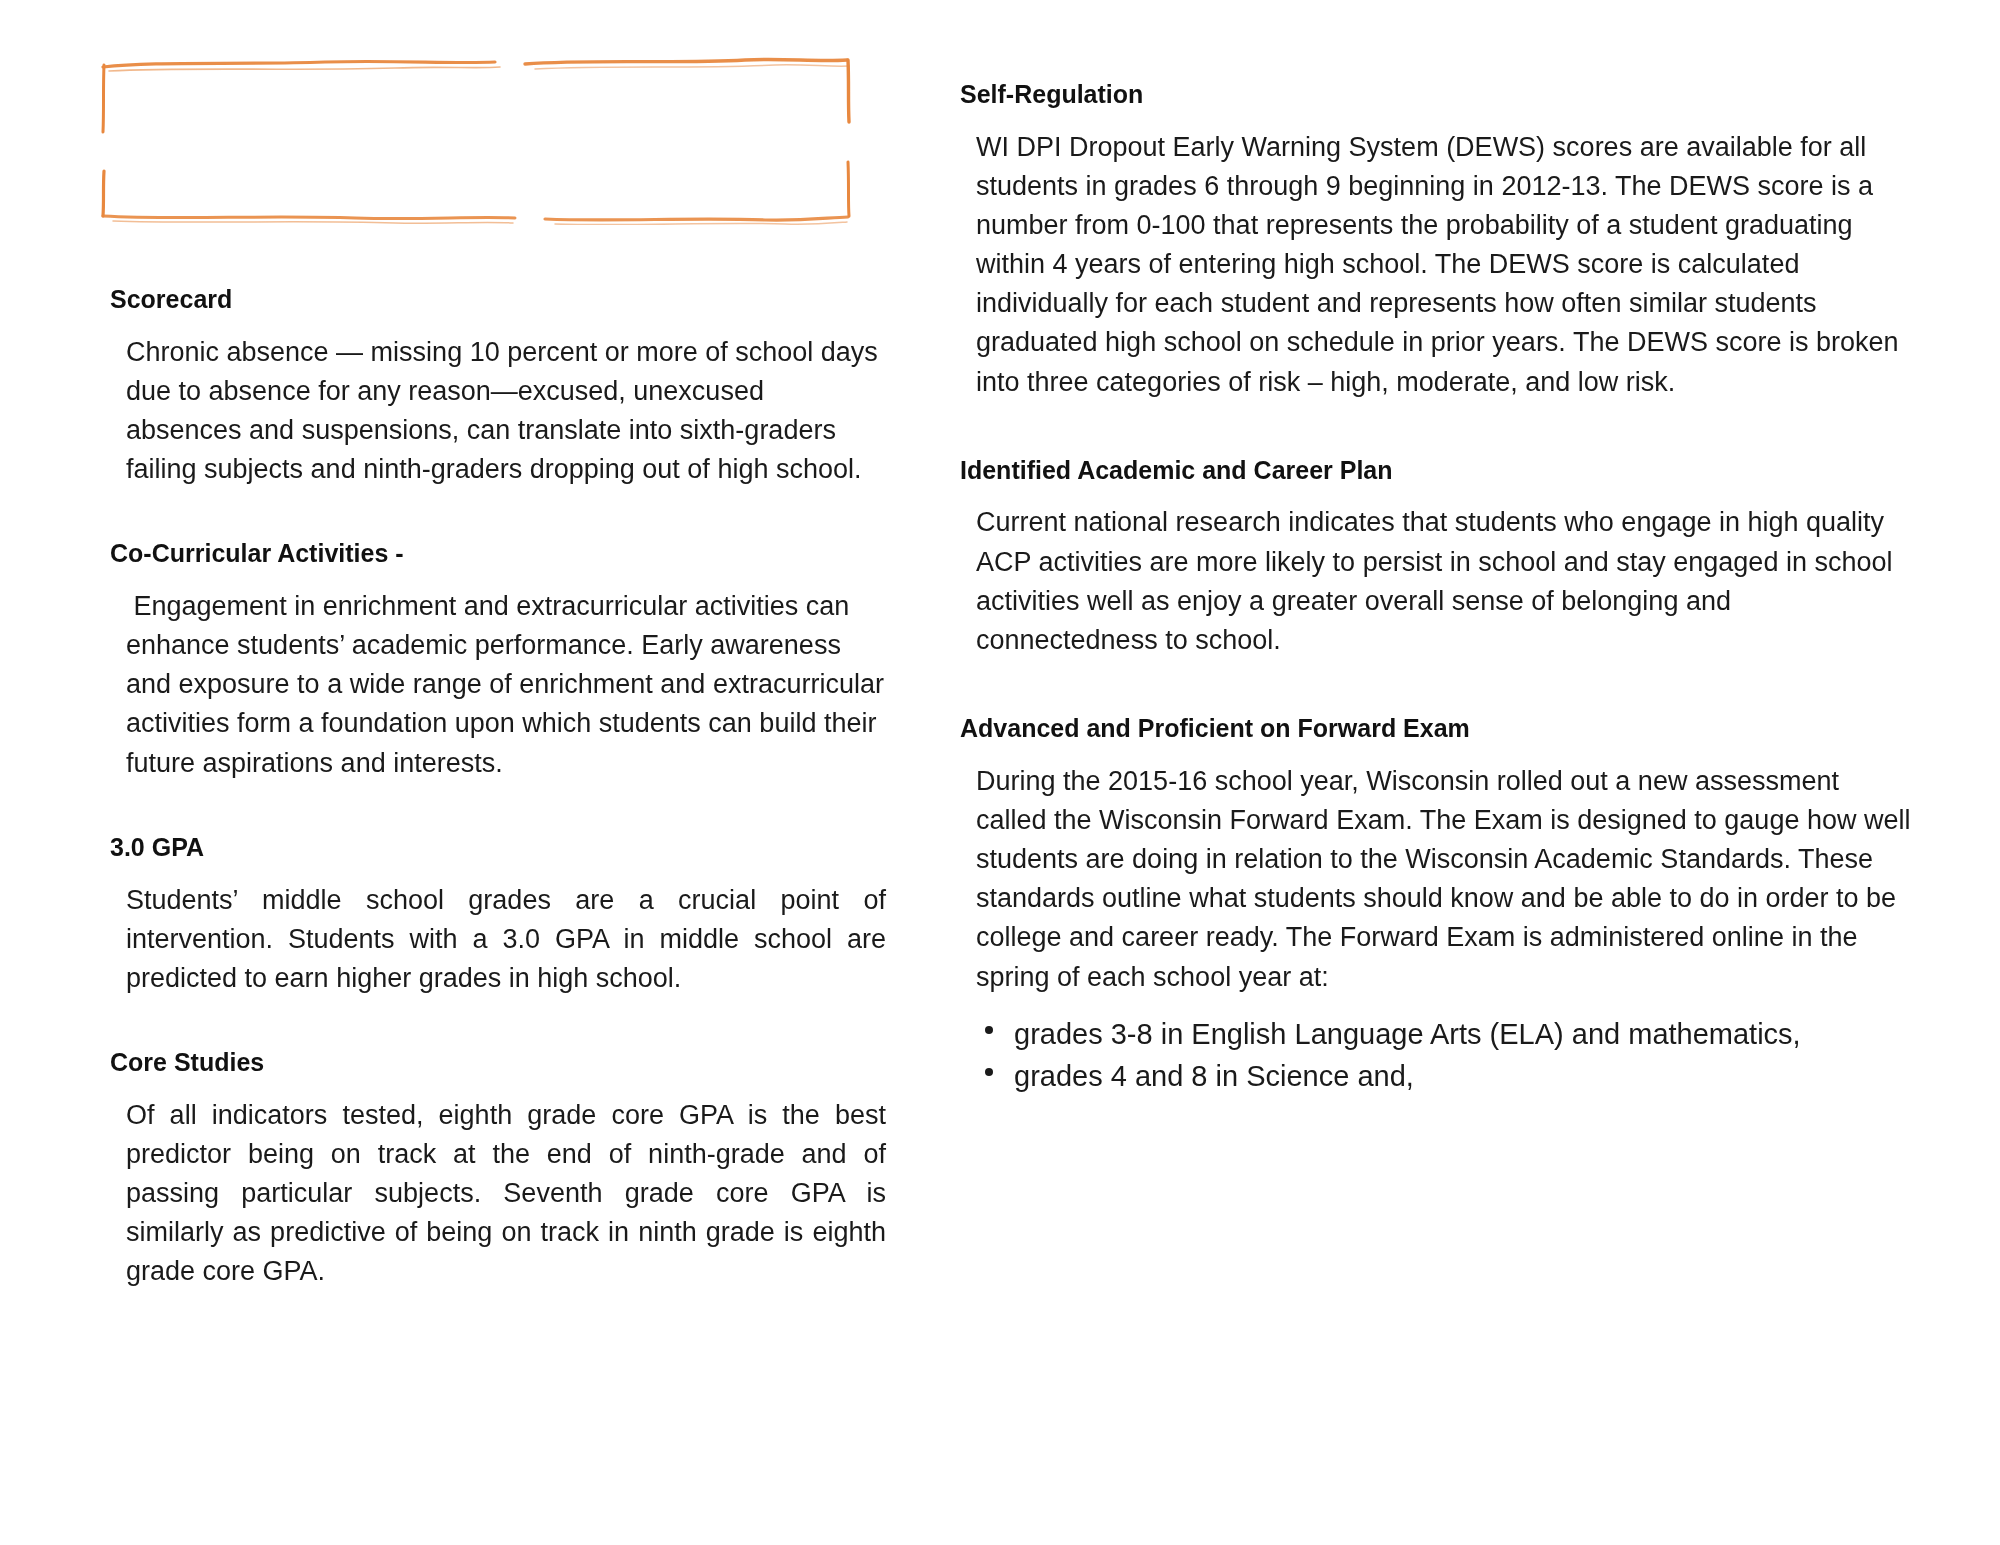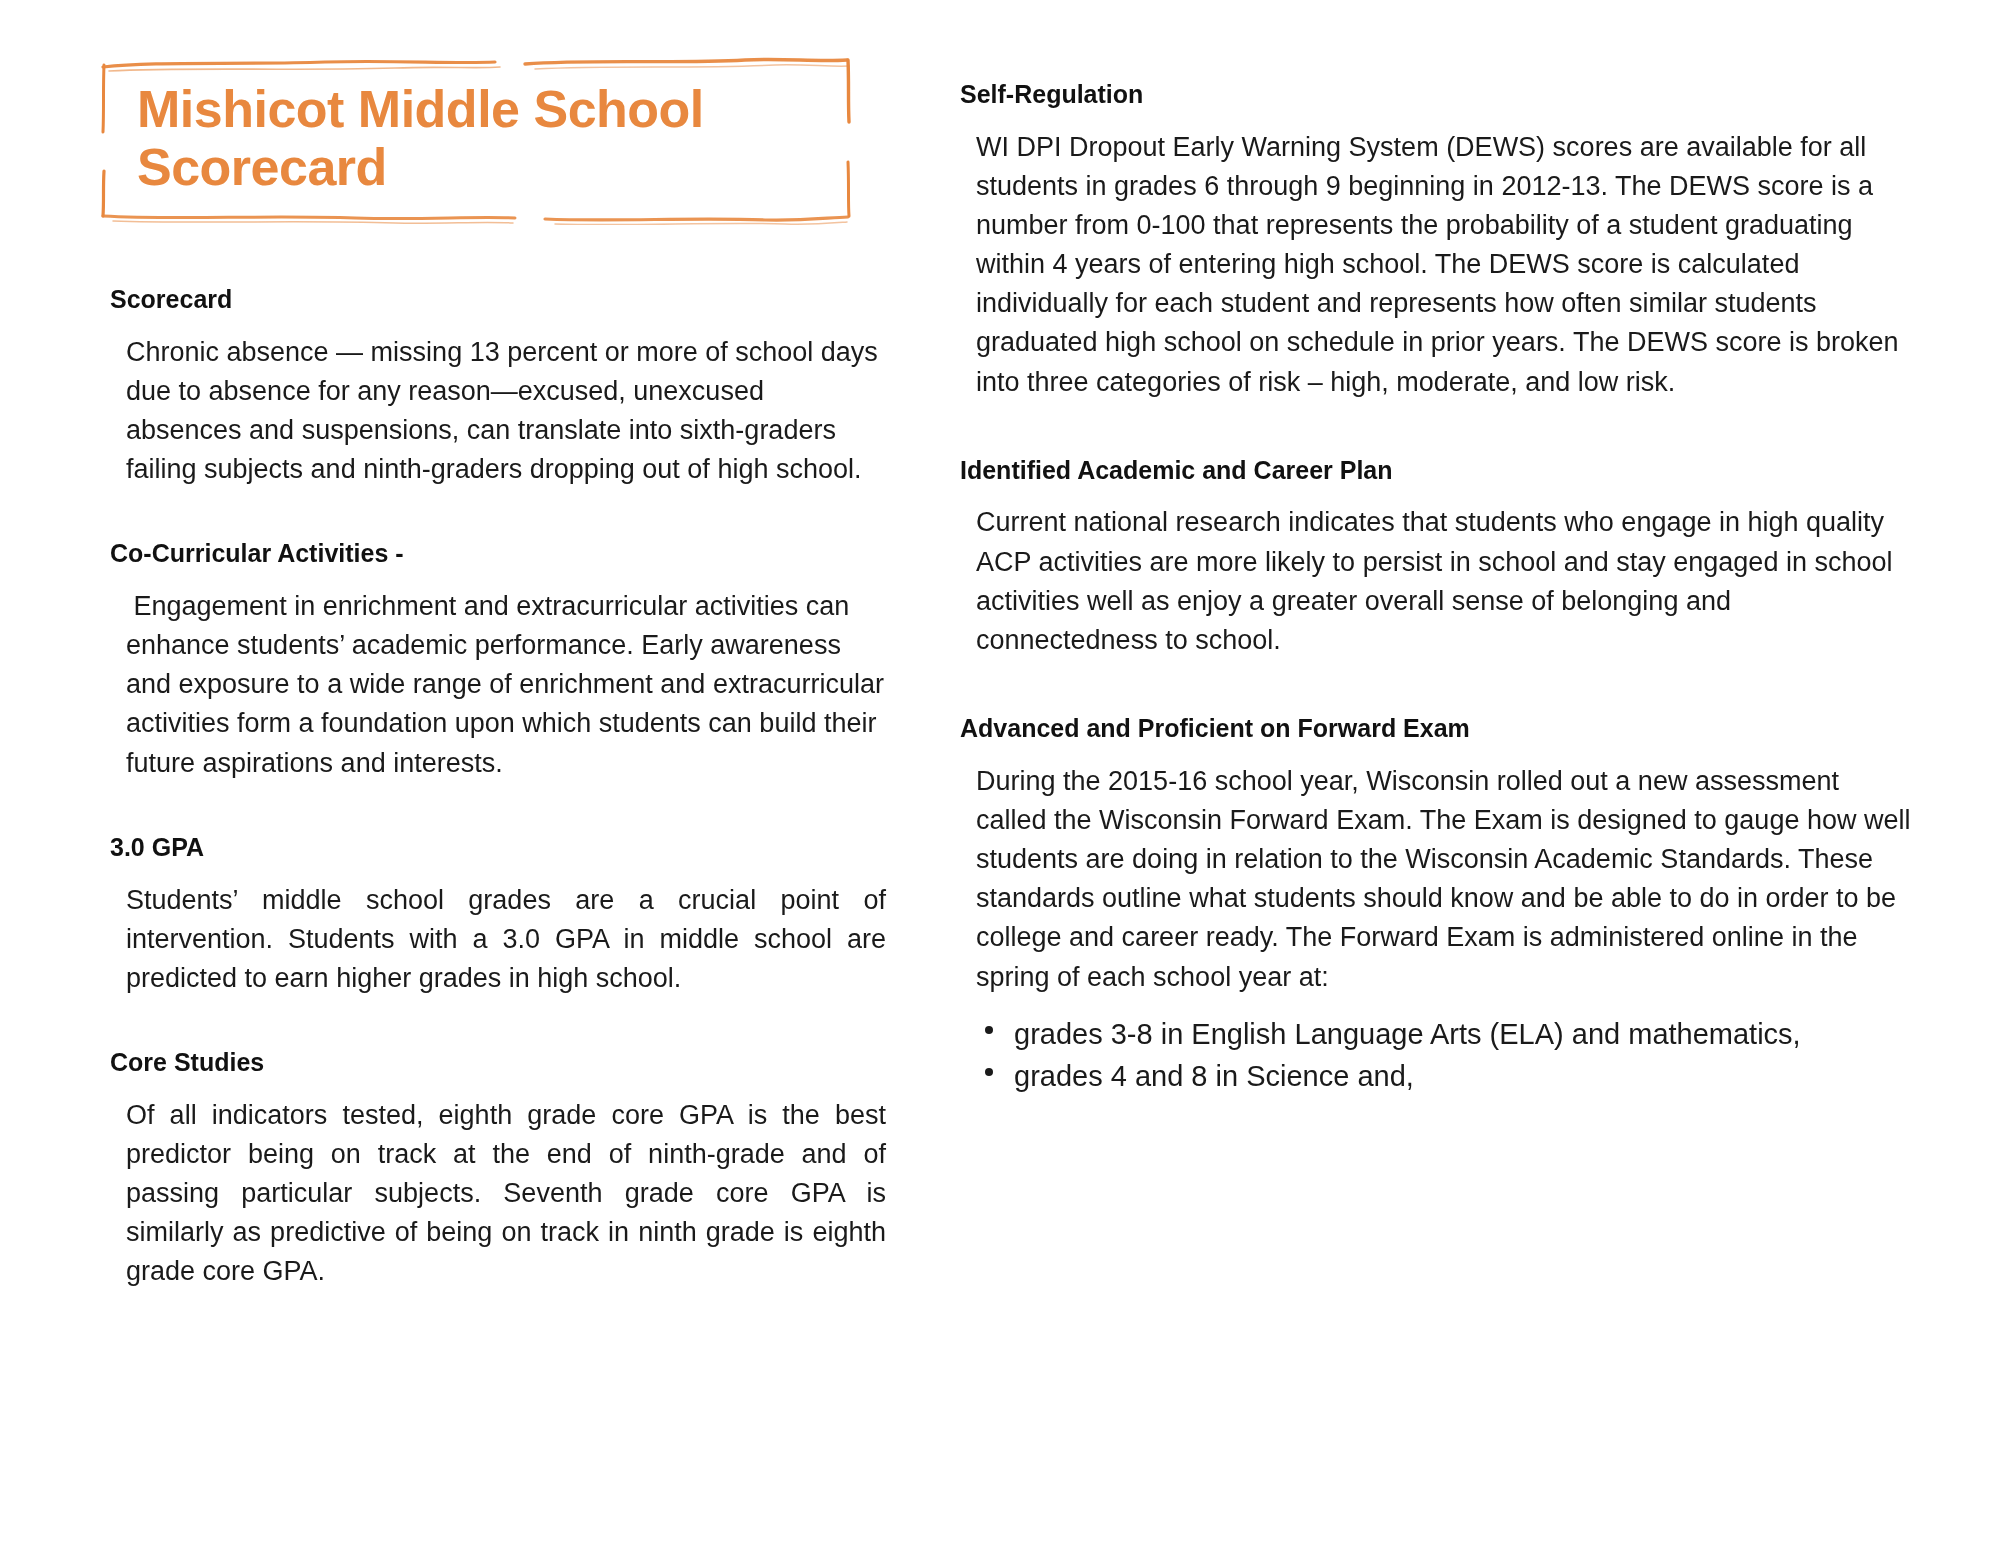--- a/index.html
+++ b/index.html
@@ -156,27 +156,25 @@
 
           <path d="M753,20 C754,42 753,62 754,82" stroke="#E8883F" stroke-width="3.4" fill="none" stroke-linecap="round"></path>
 
           <path d="M753,122 C754,145 753,162 754,176" stroke="#E8883F" stroke-width="3" fill="none" stroke-linecap="round"></path>
 
           <path d="M8,176 C80,180 170,175 260,178 C330,180 380,176 420,178" stroke="#E8883F" stroke-width="3" fill="none" stroke-linecap="round" opacity="0.9"></path>
           <path d="M18,181 C100,184 200,180 300,183 C350,184 390,181 418,183" stroke="#E8883F" stroke-width="1.5" fill="none" stroke-linecap="round" opacity="0.55"></path>
           <path d="M450,179 C520,182 600,177 670,180 C705,181 730,178 753,177" stroke="#E8883F" stroke-width="3.2" fill="none" stroke-linecap="round" opacity="0.9"></path>
           <path d="M460,184 C540,186 620,182 690,184 C715,185 738,183 752,182" stroke="#E8883F" stroke-width="1.5" fill="none" stroke-linecap="round" opacity="0.5"></path>
         </svg>
-        <div class="title-text">Mishicot Middle School
-Scorecard</div>
       </div>
 
       <div class="section">
         <div class="sec-head">Scorecard</div>
-        <div class="sec-body">Chronic absence — missing 13 percent or more of school days due to absence for any reason—excused, unexcused absences and suspensions, can translate into sixth-graders failing subjects and ninth-graders dropping out of high school.</div>
+        <div class="sec-body">Chronic absence — missing 10 percent or more of school days due to absence for any reason—excused, unexcused absences and suspensions, can translate into sixth-graders failing subjects and ninth-graders dropping out of high school.</div>
       </div>
 
       <div class="section">
         <div class="sec-head">Co-Curricular Activities -</div>
         <div class="sec-body"> Engagement in enrichment and extracurricular activities can enhance students’ academic performance. Early awareness and exposure to a wide range of enrichment and extracurricular activities form a foundation upon which students can build their future aspirations and interests.</div>
       </div>
 
       <div class="section">
         <div class="sec-head">3.0 GPA</div>
         <div class="sec-body justify">Students’ middle school grades are a crucial point of intervention.  Students with a 3.0 GPA in middle school are predicted to earn higher grades in high school.</div>

